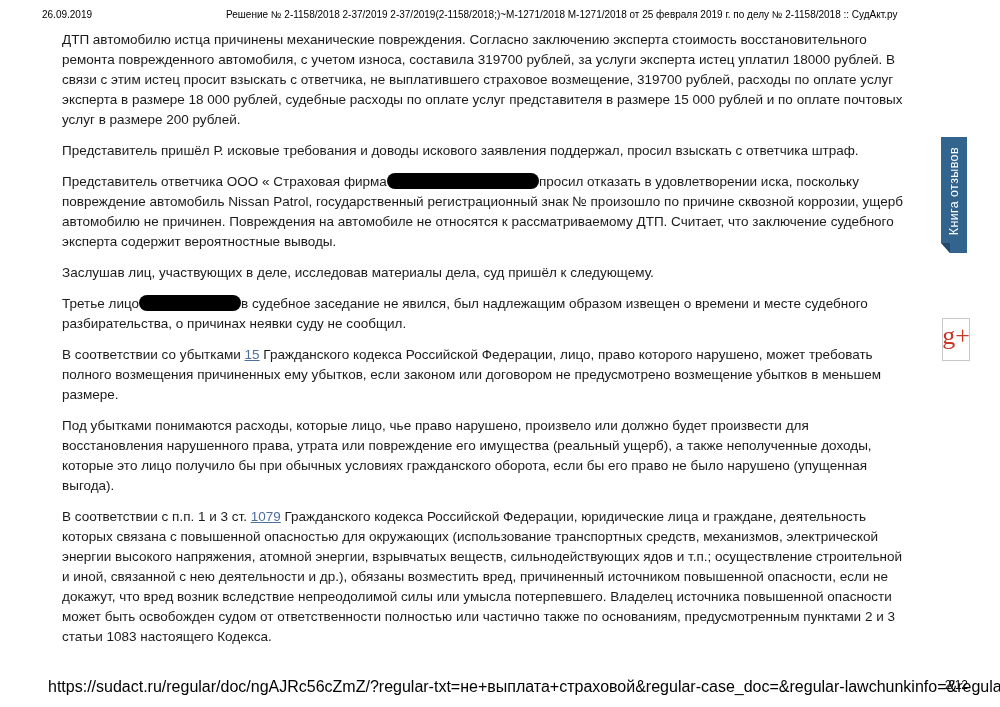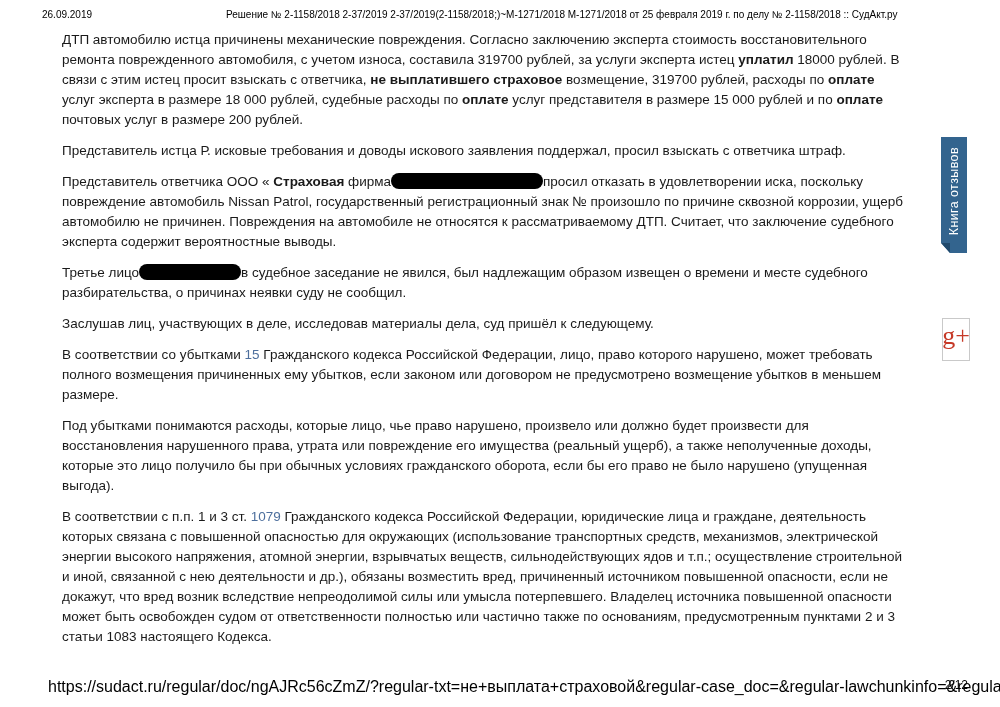--- a/index.html
+++ b/index.html
@@ -5,22 +5,22 @@
   html,body{margin:0;padding:0;}
   body{
     width:1000px;height:707px;position:relative;background:#ffffff;
     font-family:"Liberation Sans","DejaVu Sans",sans-serif;color:#1a1a1a;
     overflow:hidden;
   }
   .phead-date{position:absolute;left:42px;top:9px;font-size:10px;white-space:nowrap;color:#000;}
   .phead-title{position:absolute;left:226px;top:9px;font-size:10px;white-space:nowrap;color:#000;}
   .content{position:absolute;left:62px;top:30px;width:848px;font-size:13.5px;line-height:20px;text-align:left;}
   .para{margin:0 0 11px 0;}
-  .bold{font-weight:bold;}
-  .doclink{color:var(--link,#4d6f9d);cursor:pointer;}
+  .bold{font-weight:normal;}
+  .doclink{color:var(--link,#4d6f9d);text-decoration:underline;cursor:pointer;}
   .redact{display:inline-block;height:16px;background:var(--redaction,#000);border-radius:8px;vertical-align:-3px;}
   .pfoot-url{position:absolute;left:48px;top:678px;font-size:16px;color:#000;white-space:nowrap;}
   .pfoot-page{position:absolute;right:32px;top:678px;font-size:12px;color:#000;}
   .feedback-tab{
     position:absolute;right:33px;top:137px;width:26px;height:116px;
     background:var(--tab,#33648e);
     clip-path:polygon(0 0,100% 0,100% 100%,34% 100%,0 calc(100% - 10px));
     display:flex;align-items:center;justify-content:center;padding-bottom:8px;box-sizing:border-box;
     cursor:pointer;
   }
@@ -47,24 +47,24 @@
 
 <div>
 
   <div>
     <span class="phead-date">26.09.2019</span>
     <span class="phead-title">Решение № 2-1158/2018 2-37/2019 2-37/2019(2-1158/2018;)~М-1271/2018 М-1271/2018 от 25 февраля 2019 г. по делу № 2-1158/2018 :: СудАкт.ру</span>
   </div>
 
   <div class="content">
       <p class="para"><span>ДТП автомобилю истца причинены механические повреждения. Согласно заключению эксперта стоимость восстановительного ремонта поврежденного автомобиля, с учетом износа, составила 319700 рублей, за услуги эксперта истец </span><span class="bold">уплатил</span><span> 18000 рублей. В связи с этим истец просит взыскать с ответчика, </span><span class="bold">не выплатившего страховое</span><span> возмещение, 319700 рублей, расходы по </span><span class="bold">оплате</span><span> услуг эксперта в размере 18 000 рублей, судебные расходы по </span><span class="bold">оплате</span><span> услуг представителя в размере 15 000 рублей и по </span><span class="bold">оплате</span><span> почтовых услуг в размере 200 рублей.</span></p>
-      <p class="para"><span>Представитель истца Р. исковые требования и доводы искового заявления поддержал, просил взыскать с ответчика штраф.</span></p>
+      <p class="para"><span>Представитель пришёл Р. исковые требования и доводы искового заявления поддержал, просил взыскать с ответчика штраф.</span></p>
       <p class="para"><span>Представитель ответчика ООО « </span><span class="bold">Страховая</span><span> фирма</span><span class="redact" style="width: 152px;"></span><span>просил отказать в удовлетворении иска, поскольку повреждение автомобиль Nissan Patrol, государственный регистрационный знак № произошло по причине сквозной коррозии, ущерб автомобилю не причинен. Повреждения на автомобиле не относятся к рассматриваемому ДТП. Считает, что заключение судебного эксперта содержит вероятностные выводы.</span></p>
+      <p class="para"><span>Заслушав лиц, участвующих в деле, исследовав материалы дела, суд пришёл к следующему.</span></p>
       <p class="para"><span>Третье лицо</span><span class="redact" style="width: 102px;"></span><span>в судебное заседание не явился, был надлежащим образом извещен о времени и месте судебного разбирательства, о причинах неявки суду не сообщил.</span></p>
-      <p class="para"><span>Заслушав лиц, участвующих в деле, исследовав материалы дела, суд пришёл к следующему.</span></p>
       <p class="para"><span>В соответствии со убытками </span><a class="doclink">15</a><span> Гражданского кодекса Российской Федерации, лицо, право которого нарушено, может требовать полного возмещения причиненных ему убытков, если законом или договором не предусмотрено возмещение убытков в меньшем размере.</span></p>
       <p class="para"><span>Под убытками понимаются расходы, которые лицо, чье право нарушено, произвело или должно будет произвести для восстановления нарушенного права, утрата или повреждение его имущества (реальный ущерб), а также неполученные доходы, которые это лицо получило бы при обычных условиях гражданского оборота, если бы его право не было нарушено (упущенная выгода).</span></p>
       <p class="para"><span>В соответствии с п.п. 1 и 3 ст. </span><a class="doclink">1079</a><span> Гражданского кодекса Российской Федерации, юридические лица и граждане, деятельность которых связана с повышенной опасностью для окружающих (использование транспортных средств, механизмов, электрической энергии высокого напряжения, атомной энергии, взрывчатых веществ, сильнодействующих ядов и т.п.; осуществление строительной и иной, связанной с нею деятельности и др.), обязаны возместить вред, причиненный источником повышенной опасности, если не докажут, что вред возник вследствие непреодолимой силы или умысла потерпевшего. Владелец источника повышенной опасности может быть освобожден судом от ответственности полностью или частично также по основаниям, предусмотренным пунктами 2 и 3 статьи 1083 настоящего Кодекса.</span></p>
     </div>
 
   <div>
     <span class="pfoot-url">https://sudact.ru/regular/doc/ngAJRc56cZmZ/?regular-txt=не+выплата+страховой&amp;regular-case_doc=&amp;regular-lawchunkinfo=&amp;regular-date_from=&amp;regular-date_to=&amp;regular-workflow_stage=&amp;regular-area=1016&amp;…</span>
     <span class="pfoot-page">2/12</span>
   </div>
 

